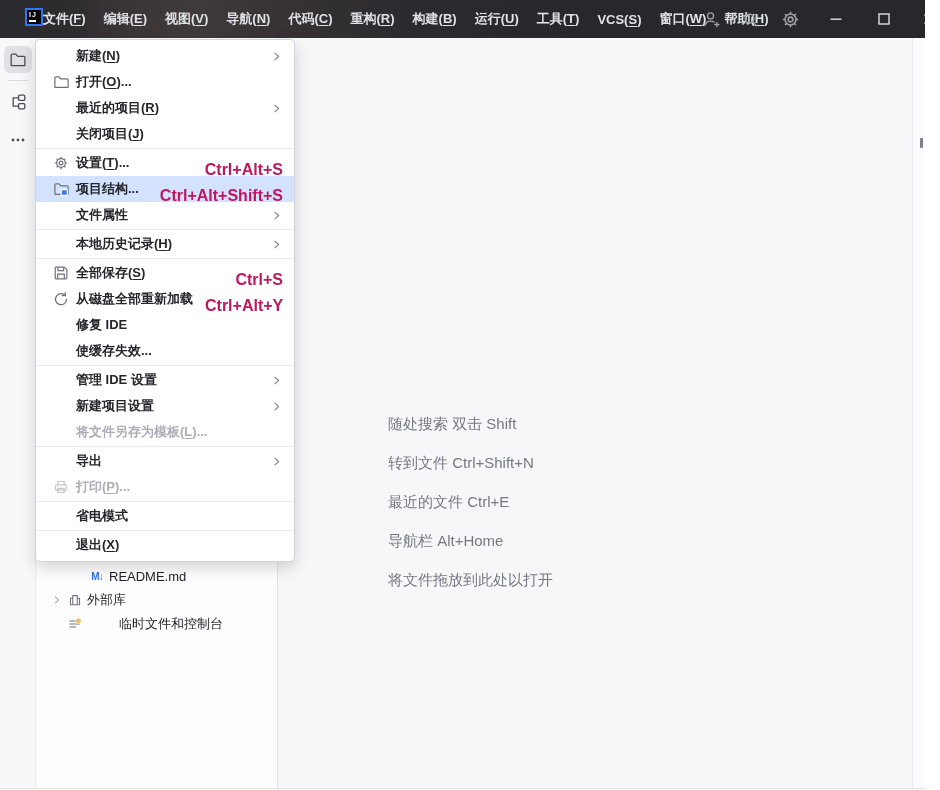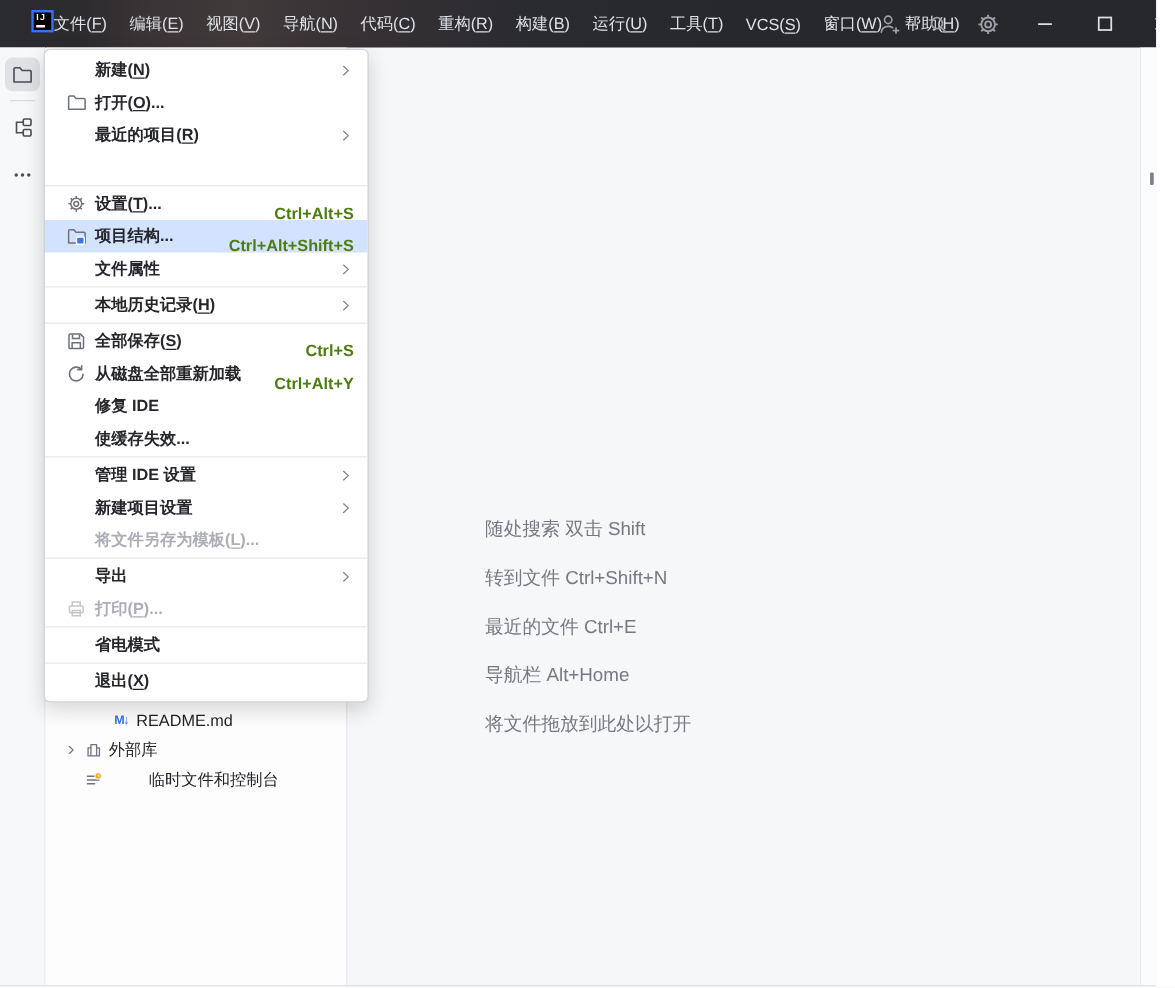--- a/index.html
+++ b/index.html
@@ -11,21 +11,21 @@
   .window { position:absolute; left:0; top:0; width:925px; height:790px; overflow:hidden; background:#f6f7f9; }
 
   
   .titlebar { position:absolute; left:0; top:0; width:925px; height:38px;
     background:linear-gradient(90deg,#2b2c30 0%,#2c2b2e 7%,#3b3436 13%,#413a3b 21%,#363134 31%,#2a2b2f 46%,#26282c 62%,#26282c 100%);
   }
   .logo { position:absolute; left:25px; top:8px; width:18px; height:18px; background:#000;
     border:2px solid #3574f0; color:#fff; }
   .logo .lg-t { position:absolute; left:2px; top:1px; font-size:7px; font-weight:bold; letter-spacing:1px; }
   .logo .lg-u { position:absolute; left:2px; bottom:2px; width:7px; height:2px; background:#fff; }
-  .menubar { position:absolute; left:34px; top:0; height:38px; display:flex; align-items:center; }
+  .menubar { position:absolute; left:34px; top:0; height:38px; display:flex; align-items:center;font-weight:bold; }
   .mb-item { padding:4px 9px; font-size:13px; color:#dfe2e7; border-radius:4px; white-space:nowrap; }
   .mb-item u, .mi-label u { text-decoration:underline; text-underline-offset:2px; }
   .tb-btn { position:absolute; top:10px; width:20px; height:20px; color:#9da0a8; }
   .tb-btn svg { width:19px; height:19px; display:block; }
   .wc { position:absolute; top:11px; width:16px; height:16px; color:#dee0e4; }
   .wc svg { width:16px; height:16px; display:block; }
 
   
   .stripe { position:absolute; left:0; top:38px; width:36px; height:752px;
     background:#f7f8fa; border-right:1px solid #ebedf0; }
@@ -57,21 +57,21 @@
   .file-menu { position:absolute; left:35px; top:39px; width:260px; background:#ffffff;
     border:1px solid #d2d4db; border-radius:5px; box-shadow:0 6px 16px rgba(0,0,0,.16);
     padding:3px 0; z-index:50; }
   .mi { height:26px; display:flex; align-items:center; padding:0 11px 0 16px; font-size:13px; color:#24262b; white-space:nowrap;font-weight:bold; }
   .mi.highlighted { background:#d3e2ff; }
   .mi.disabled { color:#abaeb6; }
   .mi-icon { width:17px; height:17px; margin-right:7px; flex:none; display:flex; align-items:center; justify-content:center; color:#6d717d; }
   .mi.disabled .mi-icon { color:#c3c6cc; }
   .mi-icon svg { width:16px; height:16px; display:block; }
   .mi-label { flex:1; }
-  .mi-shortcut { font-size:13px; color:#4d7c0f; margin-left:12px;margin-top:14px; }
+  .mi-shortcut { font-size:16px; color:#be185d; margin-left:12px;margin-top:14px; }
   .mi-arrow { width:14px; height:14px; color:#7e828c; display:flex; align-items:center; justify-content:flex-end; }
   .mi-arrow svg { width:13px; height:13px; display:block; }
   .menu-sep { height:1px; background:#e8e9ed; margin:1px 0; }
 </style>
 </head>
 <body>
 
 <div class="window">
 
   <div class="titlebar">
@@ -236,20 +236,21 @@
         <span class="mi-icon"></span>
         <span class="mi-label">最近的项目(<u>R</u>)</span>
         <span class="mi-arrow">
           <svg viewBox="0 0 16 16">
             <path d="M6 3.8L10.6 8 6 12.2" fill="none" stroke="currentColor" stroke-width="1.3" stroke-linecap="round" stroke-linejoin="round"></path>
           </svg>
         </span>
       </div>
       <div class="mi">
         <span class="mi-icon"></span>
+        <span class="mi-label">关闭项目(<u>J</u>)</span>
       </div>
       <div class="menu-sep"></div>
       <div class="mi">
         <span class="mi-icon">
           <svg viewBox="0 0 16 16">
             <circle cx="8" cy="8" r="1.9" fill="none" stroke="currentColor" stroke-width="1.2"></circle>
             <circle cx="8" cy="8" r="4.4" fill="none" stroke="currentColor" stroke-width="1.2"></circle>
             <g stroke="currentColor" stroke-width="1.2">
               <path d="M12.4 8h1.9M11.1 11.1l1.35 1.35M8 12.4v1.9M4.9 11.1L3.55 12.45M3.6 8H1.7M4.9 4.9L3.55 3.55M8 3.6V1.7M11.1 4.9l1.35-1.35"></path>
             </g>

